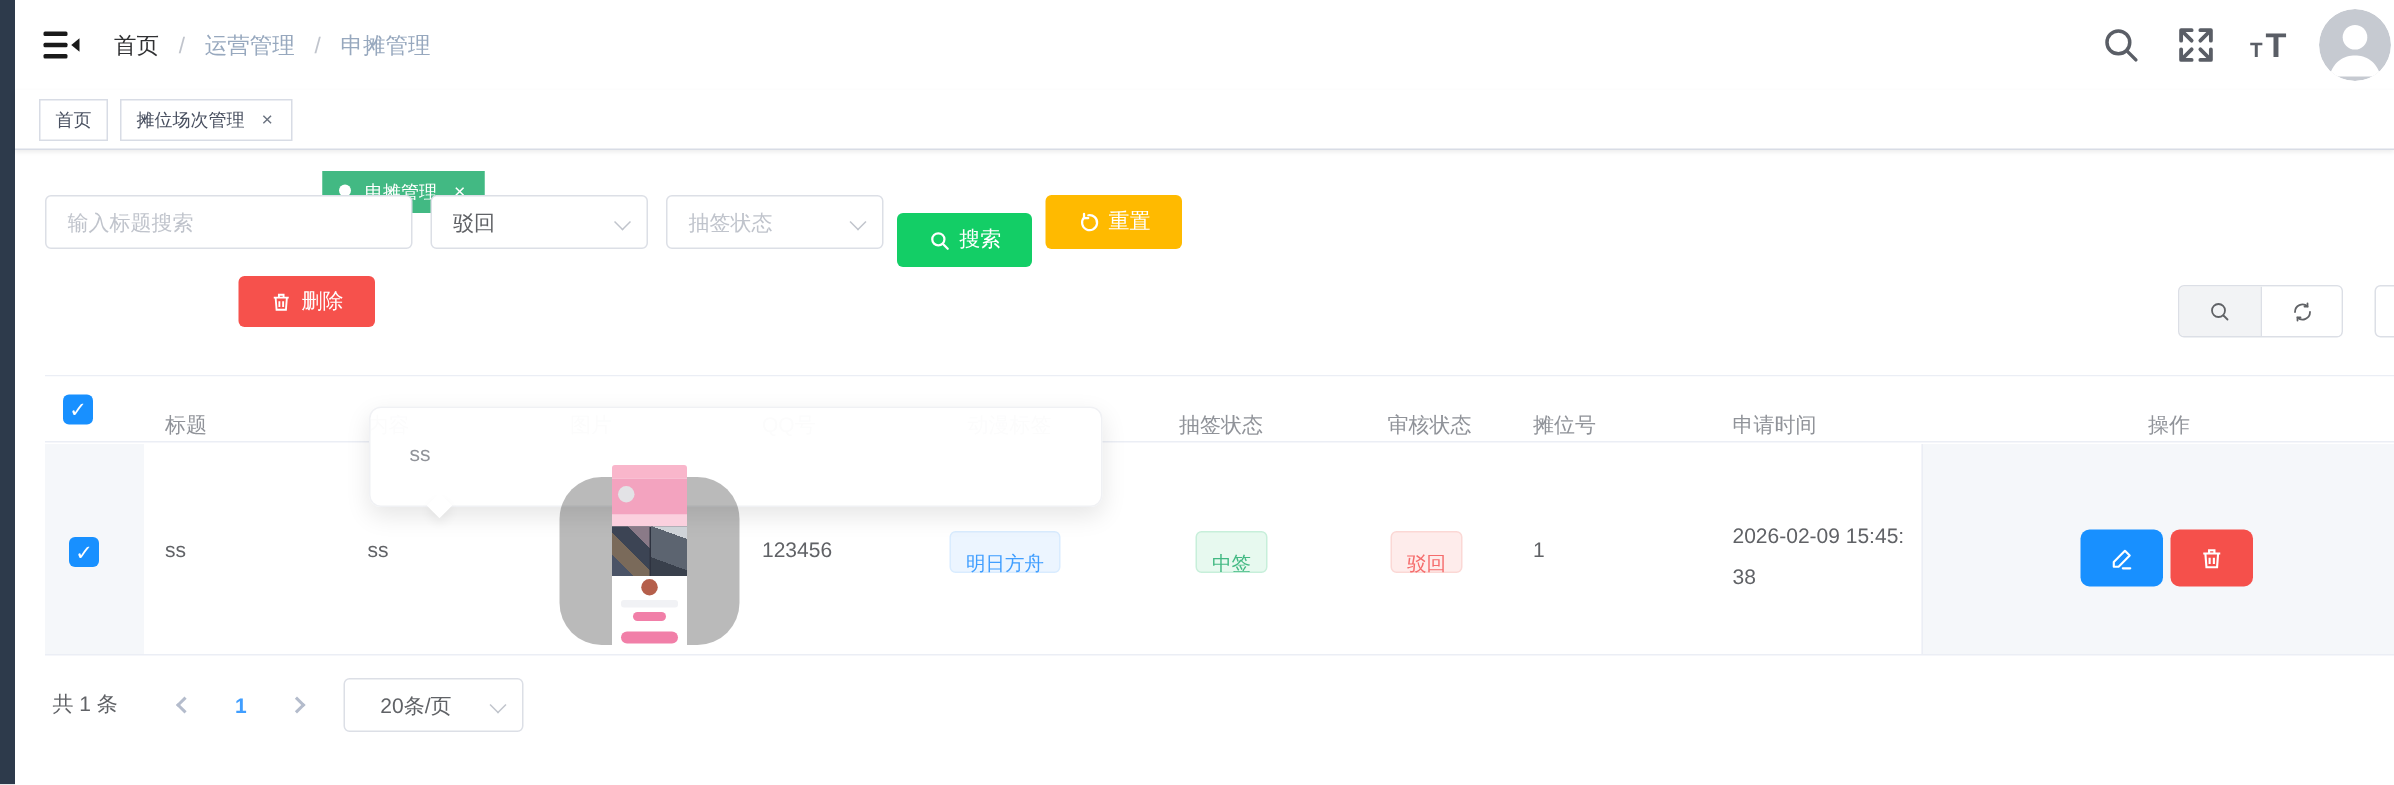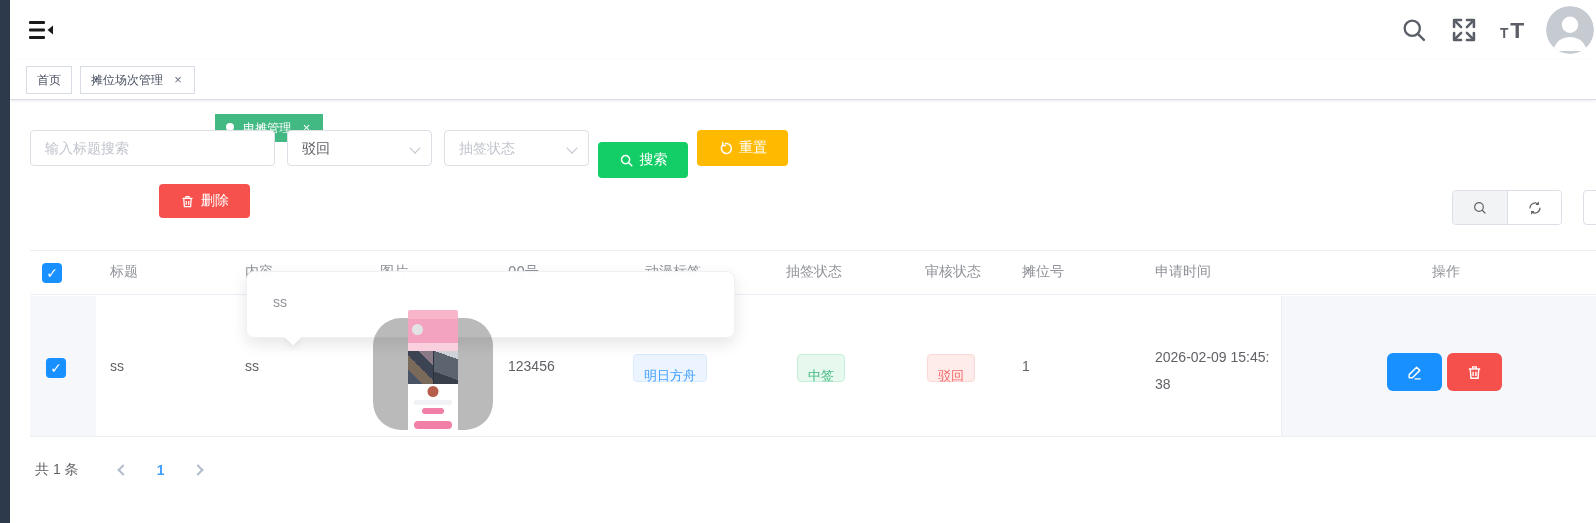--- a/index.html
+++ b/index.html
@@ -47,21 +47,21 @@
   .tool-group { position:absolute; left:1452px; top:190px; height:35px; display:flex; border:1px solid #dcdfe6; border-radius:4px; overflow:hidden; background:#fff; }
   .tool-cell { width:54px; height:100%; display:flex; align-items:center; justify-content:center; color:#606266; cursor:pointer; background:#fff; border:none; }
   .tool-cell + .tool-cell { border-left:1px solid #dcdfe6; }
   .tool-cell.dim { background:#f2f3f5; }
   .tool-cell svg { width:16px; height:16px; }
   .tool-extra { position:absolute; left:1583px; top:190px; width:30px; height:35px; border:1px solid #dcdfe6; border-radius:4px 0 0 4px; background:#fff; }
 
   
   .tbl-topline { position:absolute; left:30px; top:250px; width:1566px; height:1px; background:#ebeef5; }
   .tbl-header { position:absolute; left:30px; top:251px; width:1566px; height:44px; background:#fff; border-bottom:1px solid #ebeef5; font-size:14px; color:#909399; }
-  .th { position:absolute; top:12px; white-space:nowrap;font-family:Liberation Mono, monospace; }
+  .th { position:absolute; top:24px; white-space:nowrap; }
   .tbl-row { position:absolute; left:30px; top:296px; width:1566px; height:141px; background:#fff; border-bottom:1px solid #ebeef5; font-size:14px; color:#606266; }
   .fixed-left-bg { position:absolute; left:0; top:0; width:66px; height:100%; background:#f5f7fa; }
   .fixed-right-bg { position:absolute; left:1251px; top:0; width:315px; height:100%; background:#f5f7fa; border-left:1px solid #ebeef5; }
   .td { position:absolute; top:62px; white-space:nowrap; }
 
   .checkbox { width:20px; height:20px; border-radius:4px; background:#1890ff; color:#fff; font-size:14px; line-height:20px; text-align:center; cursor:pointer; }
   .cb-head { position:absolute; left:42px; top:262px; }
   .cb-row  { position:absolute; left:16px; top:62px; }
 
   .el-tag { display:inline-block; height:28px; line-height:26px; padding:8px 10px; border-radius:4px; font-size:13px; border:1px solid transparent; }
@@ -117,20 +117,27 @@
 
   <header class="navbar">
     <button class="hamburger">
       <svg viewBox="0 0 26 26" fill="currentColor">
         <rect x="1" y="4" width="16" height="3" rx="1"></rect>
         <rect x="1" y="11.5" width="16" height="3" rx="1"></rect>
         <rect x="1" y="19" width="16" height="3" rx="1"></rect>
         <path d="M25 8.5 L19.5 13 L25 17.5 Z"></path>
       </svg>
     </button>
+    <nav class="breadcrumb">
+      <span class="bc-item">首页</span>
+      <span class="bc-sep">/</span>
+      <span class="bc-item bc-muted">运营管理</span>
+      <span class="bc-sep">/</span>
+      <span class="bc-item bc-muted">申摊管理</span>
+    </nav>
     <button class="nav-icon" style="left:1390px;">
       <svg viewBox="0 0 24 24" fill="none" stroke="currentColor" stroke-width="2" stroke-linecap="round">
         <circle cx="10.5" cy="10.5" r="6.5"></circle>
           <line x1="15.5" y1="15.5" x2="20.5" y2="20.5"></line>
       </svg>
     </button>
     <button class="nav-icon" style="left:1440px;">
       <svg viewBox="0 0 24 24" fill="none" stroke="currentColor" stroke-width="2.2" stroke-linecap="round" stroke-linejoin="round">
         <path d="M14.5 3.5h6v6"></path>
           <path d="M20 4l-5.5 5.5"></path>
@@ -296,15 +303,19 @@
 
   <div class="pager">
     <span class="pg-total">共 1 条</span>
     <span class="pg-arrow">
         <i class="ar ar-left"></i>
       </span>
     <span class="pg-page">1</span>
     <span class="pg-arrow">
         <i class="ar ar-right"></i>
       </span>
+    <span class="pg-size">
+      <span>20条/页</span>
+      <i class="chev"></i>
+    </span>
   </div>
 
 </div>
 
 </body></html>

